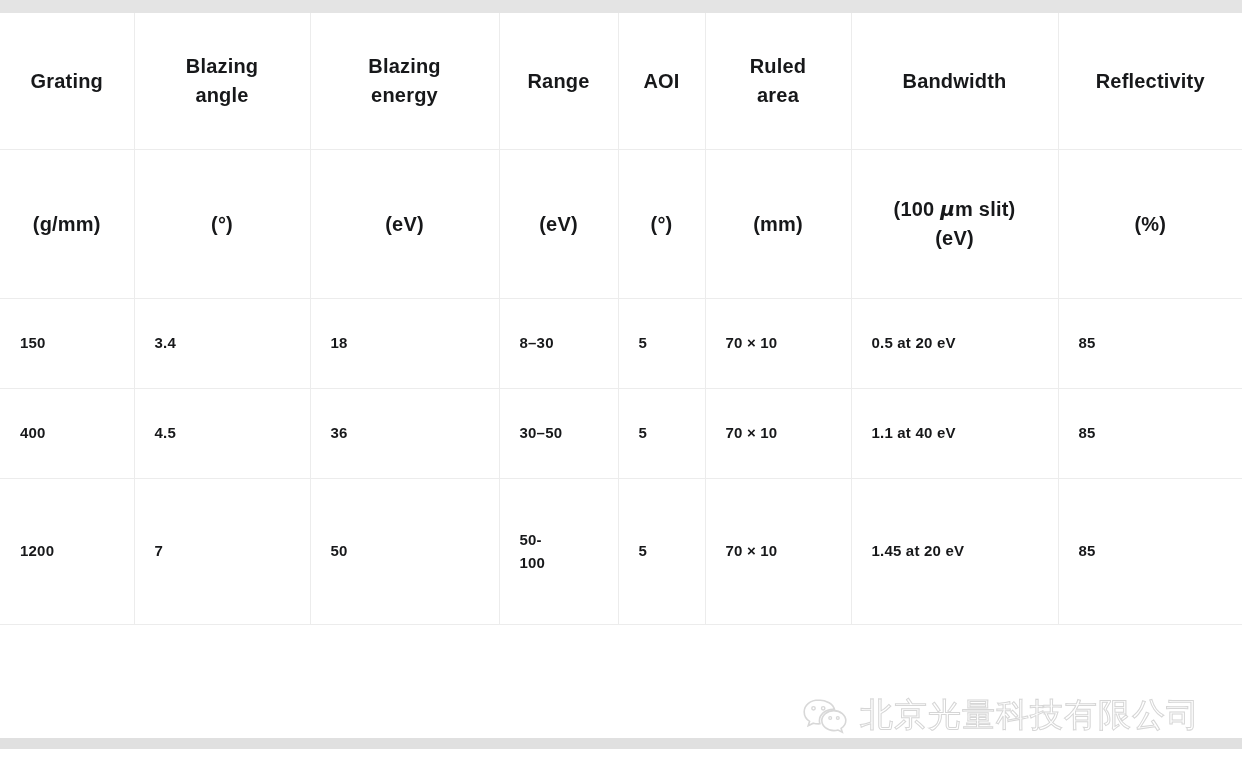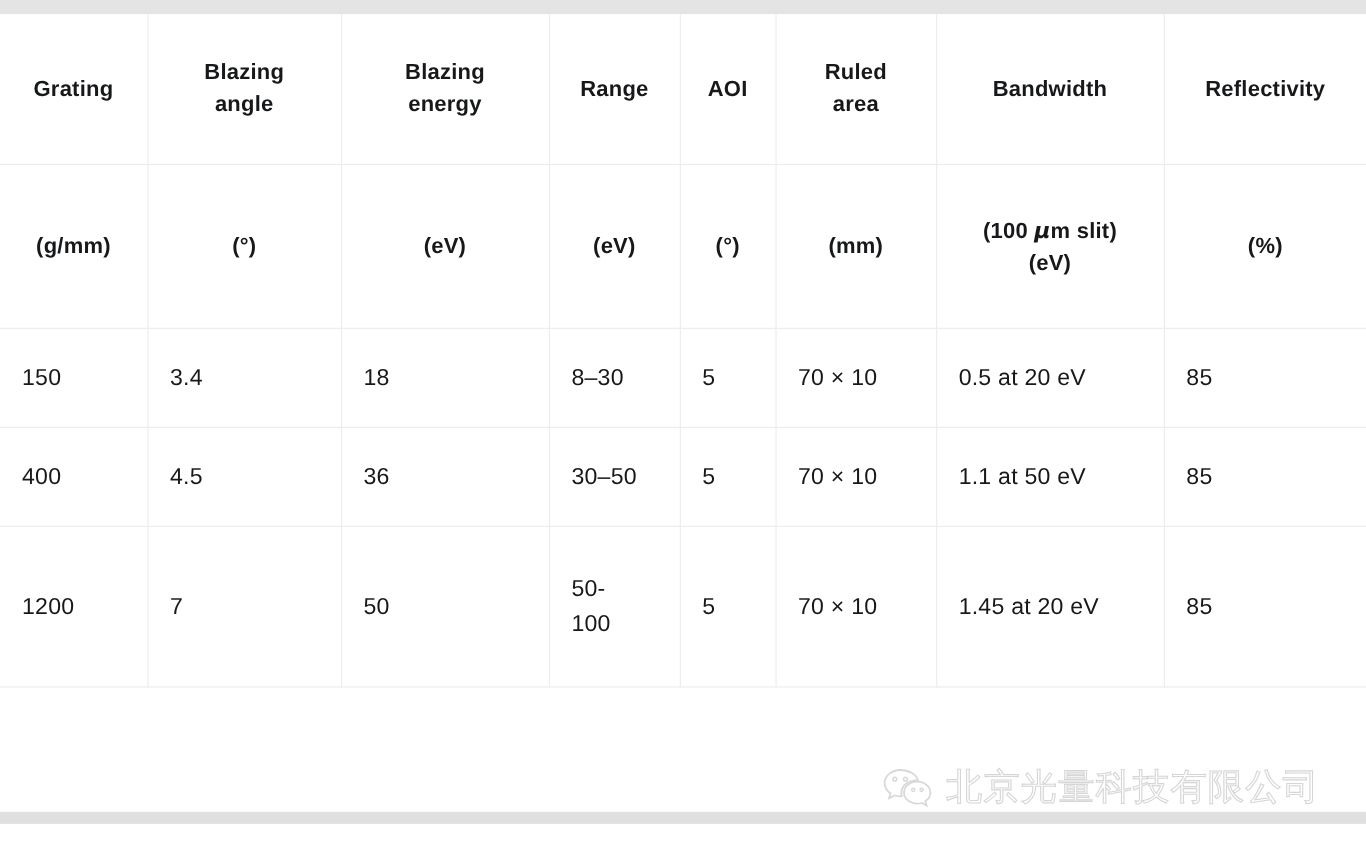--- a/index.html
+++ b/index.html
@@ -53,22 +53,22 @@
   thead th {
     font-weight: bold;
     font-size: 20px;
     text-align: center;
     line-height: 1.45;
     letter-spacing: 0.2px;
   }
   thead tr.names th { height: 136px; }
   thead tr.units th { height: 148px; }
   tbody td {
-    font-weight: normal;
-    font-size: 21px;
+    font-weight: bold;
+    font-size: 15px;
     text-align: left;
     line-height: 1.5;
     letter-spacing: 0.2px;
   }
   tbody tr { height: 90px; }
   tbody tr.tall { height: 146px; }
   .col-1 { width: 134px; }
   .col-2 { width: 176px; }
   .col-3 { width: 189px; }
   .col-4 { width: 119px; }
@@ -188,21 +188,21 @@
         <td>0.5 at 20 eV</td>
         <td>85</td>
       </tr>
       <tr>
         <td>400</td>
         <td>4.5</td>
         <td>36</td>
         <td>30–50</td>
         <td>5</td>
         <td>70 × 10</td>
-        <td>1.1 at 50 eV</td>
+        <td>1.1 at 40 eV</td>
         <td>85</td>
       </tr>
       <tr class="tall">
         <td>1200</td>
         <td>7</td>
         <td>50</td>
         <td>
           <span class="stack-line">50-</span>
           <span class="stack-line">100</span>
         </td>

